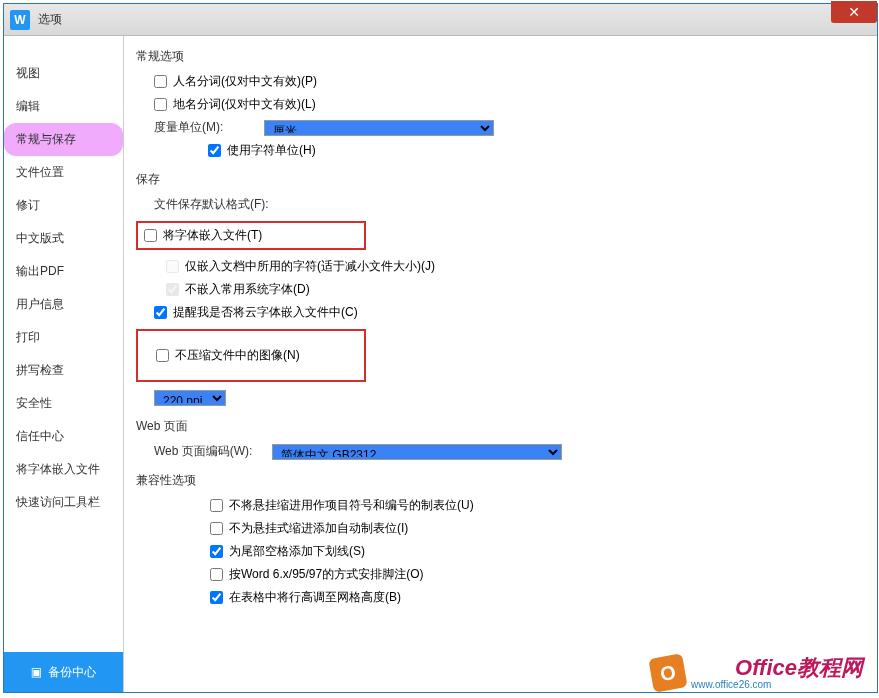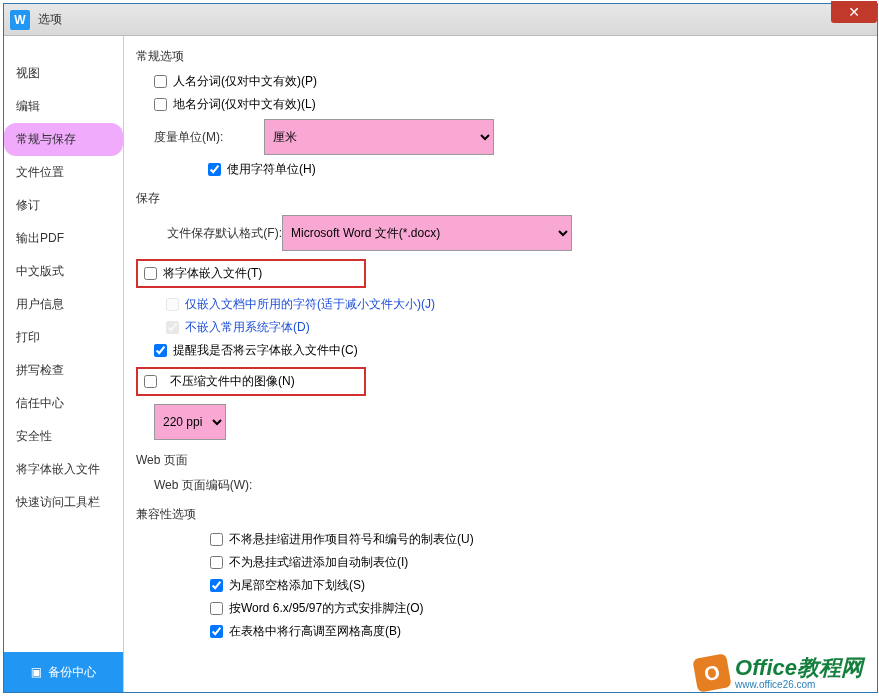--- a/index.html
+++ b/index.html
@@ -25,66 +25,66 @@
     .scroll-container::-webkit-scrollbar { width: 16px; }
     .scroll-container::-webkit-scrollbar-track { background: #f0f0f0; border-left: 1px solid #ddd; }
     .scroll-container::-webkit-scrollbar-thumb { background: #c0c0c0; border: 1px solid #aaa; }
     
     .section-title { color: #333; margin: 4px 0 8px 0; }
     .section-content { padding-left: 18px; margin-bottom: 12px; }
     
     .checkbox-row { display: flex; align-items: center; margin: 6px 0; }
     .checkbox-row input[type="checkbox"] { margin-right: 6px; width: 13px; height: 13px; }
     .checkbox-row label { color: #000000; }
-    .checkbox-row.disabled label { color: #1d4ed8; }
+    .checkbox-row.disabled label { color: #000000; }
     .checkbox-row.disabled input { opacity: 0.5; }
     
     .form-row { display: flex; align-items: center; margin: 6px 0; }
     .form-row .label { min-width: 110px; color: #333; }
     
-    select { border: 1px solid #999; background: #f9a8d4; padding: 2px 4px; height: 36px; }
+    select { border: 1px solid #999; background: #3b82f6; padding: 2px 4px; height: 16px; }
     .select-wide { width: 290px; }
     .select-med { width: 230px; }
     .select-small { width: 72px; }
     .select-doc { width: 118px; }
     
     .highlight-red { border: 2px solid #d32f2f; padding: 4px 6px; margin: 2px 0; display: inline-block; width: 230px; }
     
     .sub-indent { margin-left: 56px; }
     
     .watermark { position: absolute; bottom: 8px; right: 16px; display: flex; align-items: center; gap: 6px; }
     .watermark .wlogo { width: 34px; height: 34px; background: #e67e22; border-radius: 6px; display: flex; align-items: center; justify-content: center; color: #fff; font-weight: bold; font-size: 20px; transform: rotate(-10deg); }
-    .watermark .wtext { color: #15803d; font-size: 22px; font-weight: bold; font-style: italic; line-height: 1; }
+    .watermark .wtext { color: #be185d; font-size: 22px; font-weight: bold; font-style: italic; line-height: 1; margin-left: 44px; }
     .watermark .wurl { color: #2980b9; font-size: 10px; }
   </style>
 </head>
 <body>
 
 <div class="window-frame">
   <div class="title-bar">
     <div class="logo">W</div>
     <span class="title">选项</span>
     <div class="close-btn">✕</div>
   </div>
 
   <div class="content-area">
     <div class="sidebar">
       <div class="sidebar-items">
         <div class="sidebar-item">视图</div>
         <div class="sidebar-item">编辑</div>
         <div class="sidebar-item active">常规与保存</div>
         <div class="sidebar-item">文件位置</div>
         <div class="sidebar-item">修订</div>
+        <div class="sidebar-item">中文版式</div>
         <div class="sidebar-item">输出PDF</div>
-        <div class="sidebar-item">中文版式</div>
         <div class="sidebar-item">用户信息</div>
         <div class="sidebar-item">打印</div>
         <div class="sidebar-item">拼写检查</div>
+        <div class="sidebar-item">安全性</div>
         <div class="sidebar-item">信任中心</div>
-        <div class="sidebar-item">安全性</div>
         <div class="sidebar-item">将字体嵌入文件</div>
         <div class="sidebar-item">快速访问工具栏</div>
       </div>
       <div class="backup-btn">
         <span>▣</span>
         <span>备份中心</span>
       </div>
     </div>
 
     <div class="main-panel">
@@ -108,24 +108,21 @@
           </div>
           <div class="checkbox-row" style="margin-left:54px;">
             <input type="checkbox" checked="" style="">
             <label>使用字符单位(H)</label>
           </div>
         </div>
 
         <div class="section-title">保存</div>
         <div class="section-content">
           <div class="form-row">
-            <span class="label" style="min-width:128px;text-align:right;">文件保存默认格式(F):</span>
-            <select class="select-wide">
-              <option>Microsoft Word 文件(*.docx)</option>
-            </select>
+            <span class="label" style="min-width:128px;">文件保存默认格式(F):</span>
           </div>
           <div style="margin-left:-18px;">
             <div class="highlight-red">
               <div class="checkbox-row" style="margin:0;">
                 <input type="checkbox" style="">
                 <label>将字体嵌入文件(T)</label>
               </div>
             </div>
           </div>
           <div class="checkbox-row disabled" style="margin-left:12px;">
@@ -135,37 +132,40 @@
           <div class="checkbox-row disabled" style="margin-left:12px;">
             <input type="checkbox" checked="" disabled="" style="">
             <label>不嵌入常用系统字体(D)</label>
           </div>
           <div class="checkbox-row">
             <input type="checkbox" checked="" style="">
             <label>提醒我是否将云字体嵌入文件中(C)</label>
           </div>
           <div style="margin-left:-18px;">
             <div class="highlight-red">
-              <div class="checkbox-row" style="margin:0;gap:7px;">
+              <div class="checkbox-row" style="margin:12px;">
                 <input type="checkbox" style="">
                 <label>不压缩文件中的图像(N)</label>
               </div>
             </div>
           </div>
           <div class="form-row">
             <select class="select-small">
               <option>220 ppi</option>
             </select>
           </div>
         </div>
 
         <div class="section-title">Web 页面</div>
         <div class="section-content">
           <div class="form-row">
             <span class="label" style="min-width:118px;">Web 页面编码(W):</span>
+            <select class="select-wide">
+              <option>简体中文 GB2312</option>
+            </select>
           </div>
         </div>
 
         <div class="section-title">兼容性选项</div>
         <div class="section-content">
           <div class="sub-indent">
             <div class="checkbox-row">
               <input type="checkbox" style="">
               <label>不将悬挂缩进用作项目符号和编号的制表位(U)</label>
             </div>

